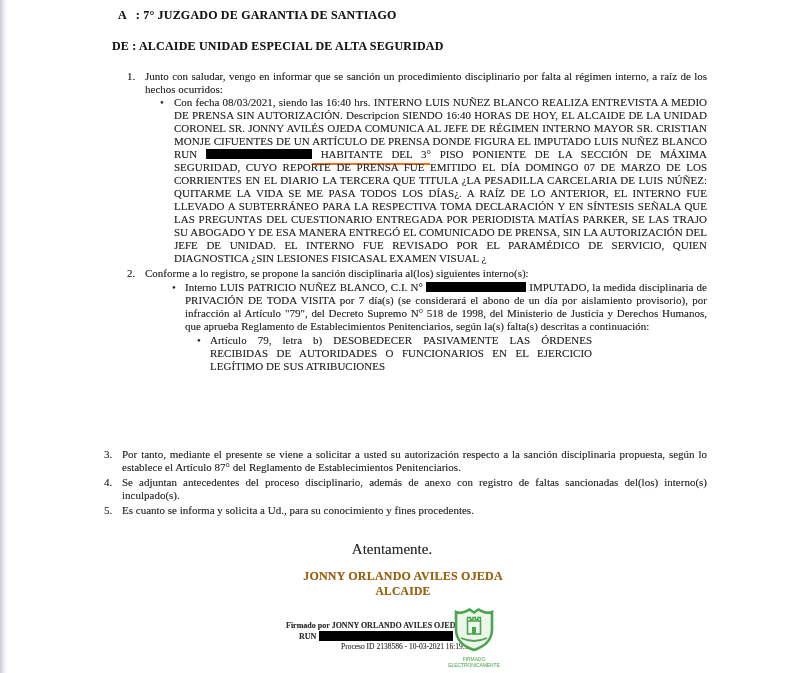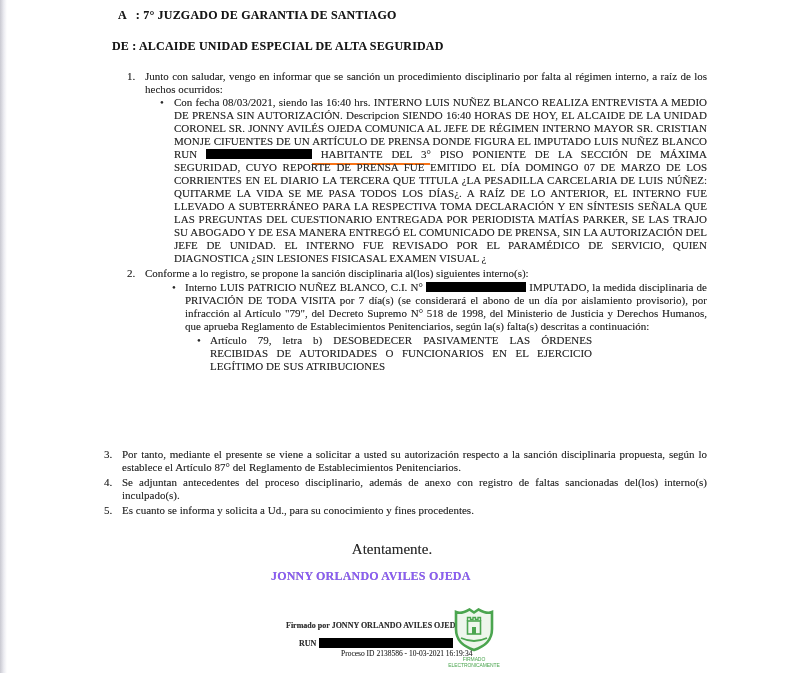--- a/index.html
+++ b/index.html
@@ -25,26 +25,26 @@
   .blt1{flex:0 0 14px;}
   .blt2{flex:0 0 13px;}
   .subtxt{flex:none;width:382px;text-align:justify;}
   .mt2{margin-top:2px;}
   .redact{display:inline-block;background:#000;height:10px;vertical-align:-1px;}
   .redact-run{width:106px;}
   .redact-ci{width:100px;}
   .redact-run2{width:134px;height:10px;vertical-align:-2px;}
   .ul-seg{border-bottom:2px solid #f97316;padding-bottom:16px;}
   .closing{position:absolute;left:292px;top:541px;width:200px;text-align:center;font-size:15px;}
-  .sig{position:absolute;left:271px;top:569px;width:240px;color:#8b5cf6;}
+  .sig{position:absolute;left:283px;top:569px;width:240px;text-align:center;color:#a16207;}
   .sig-name{font-weight:bold;font-size:12px;letter-spacing:.2px;}
   .sig-title{font-weight:bold;font-size:11.5px;margin-top:1px;letter-spacing:.3px;}
   .stamp{position:absolute;left:286px;top:621px;font-size:8px;line-height:9px;color:#303030;}
   .stamp-line1{font-weight:bold;}
-  .stamp-line2{margin-left:13px;margin-top:8px;font-weight:bold;display:flex;align-items:center;gap:3px;}
+  .stamp-line2{margin-left:13px;margin-top:1px;font-weight:bold;display:flex;align-items:center;gap:3px;}
   .stamp-line3{margin-left:26px;margin-top:1px;font-size:7.5px;padding-left:29px;}
   .seal{position:absolute;left:442px;top:606px;width:64px;text-align:center;}
   .seal-caption{font-family:"Liberation Sans", sans-serif;font-size:5px;line-height:5px;color:#4ba54f;letter-spacing:-0.1px;text-shadow:none;margin-top:1px;}
 </style>
 </head>
 <body>
 
 <div class="page">
   <div class="scan-edge"></div>
 
@@ -96,20 +96,21 @@
     <div class="row mt2">
       <span class="num">5.</span>
       <div class="txt">Es cuanto se informa y solicita a Ud., para su conocimiento y fines procedentes.</div>
     </div>
   </div>
 
   <div class="closing">Atentamente.</div>
 
   <div class="sig">
     <div class="sig-name">JONNY ORLANDO AVILES OJEDA</div>
+    <div class="sig-title">ALCAIDE</div>
   </div>
 
   <div class="stamp">
     <div class="stamp-line1">Firmado por JONNY ORLANDO AVILES OJEDA</div>
     <div class="stamp-line2">
       <span>RUN</span>
       <span class="redact redact-run2"></span>
     </div>
     <div class="stamp-line3">Proceso ID 2138586 - 10-03-2021 16:19:34</div>
   </div>

